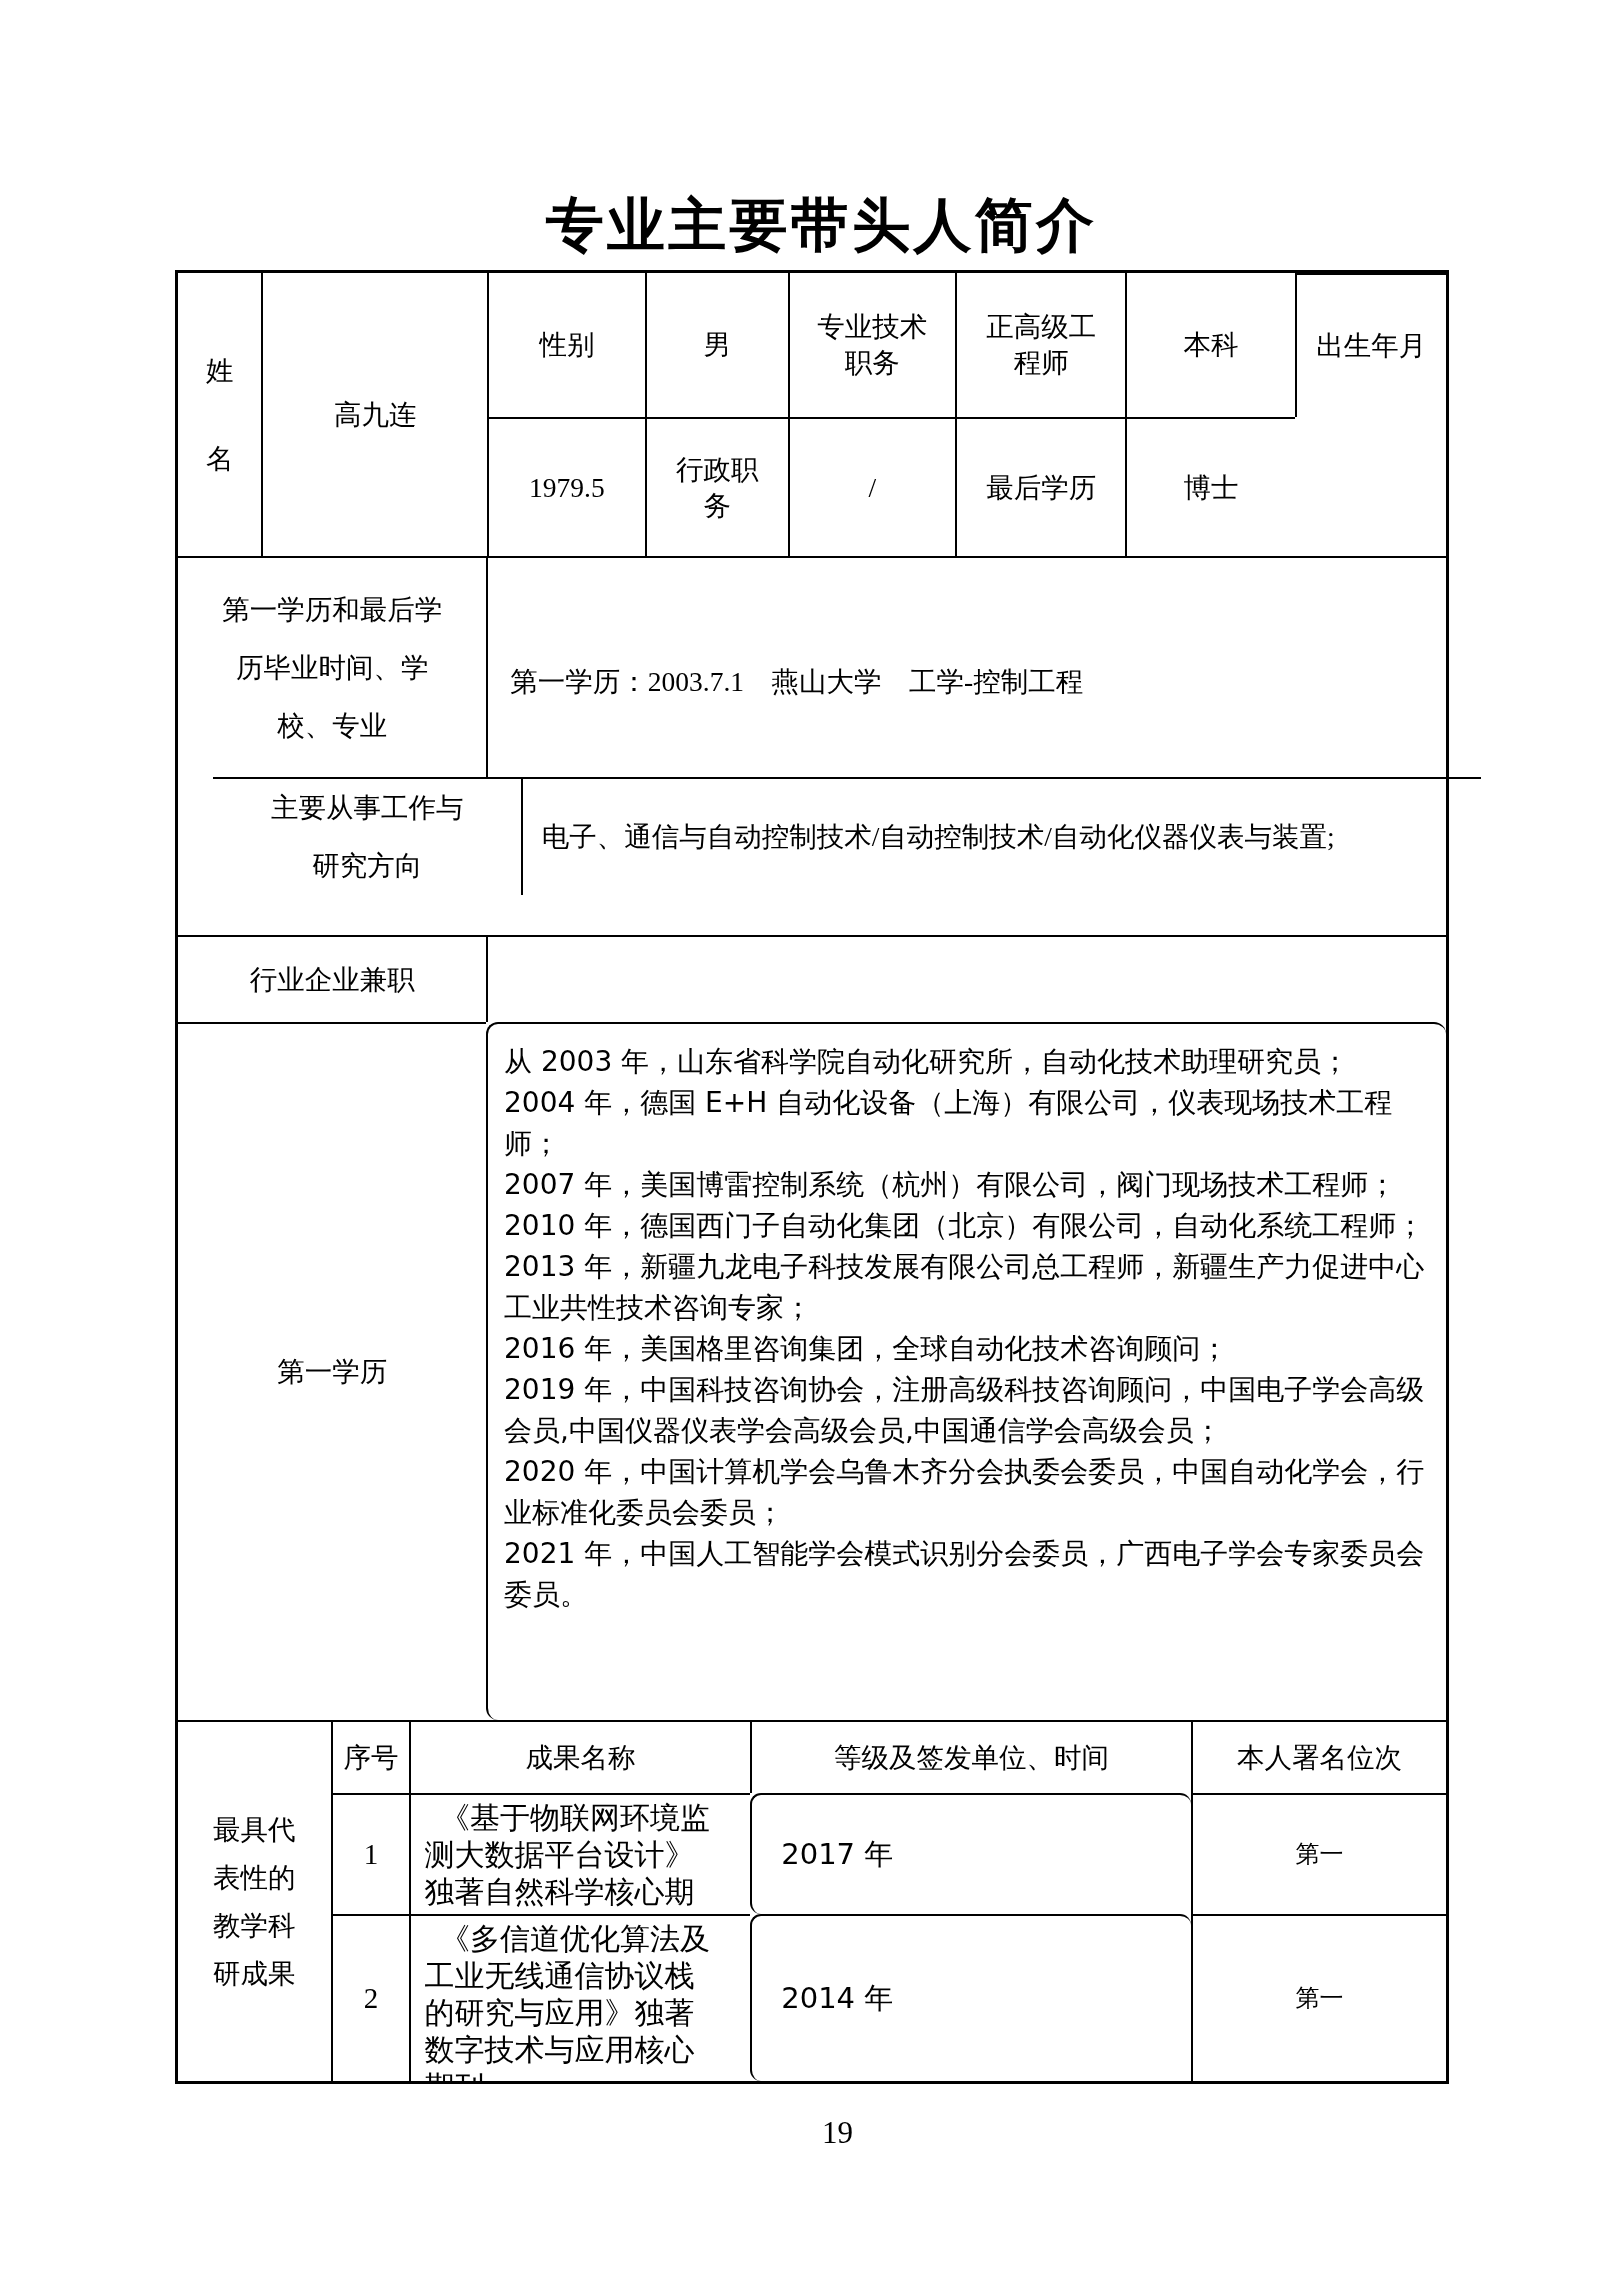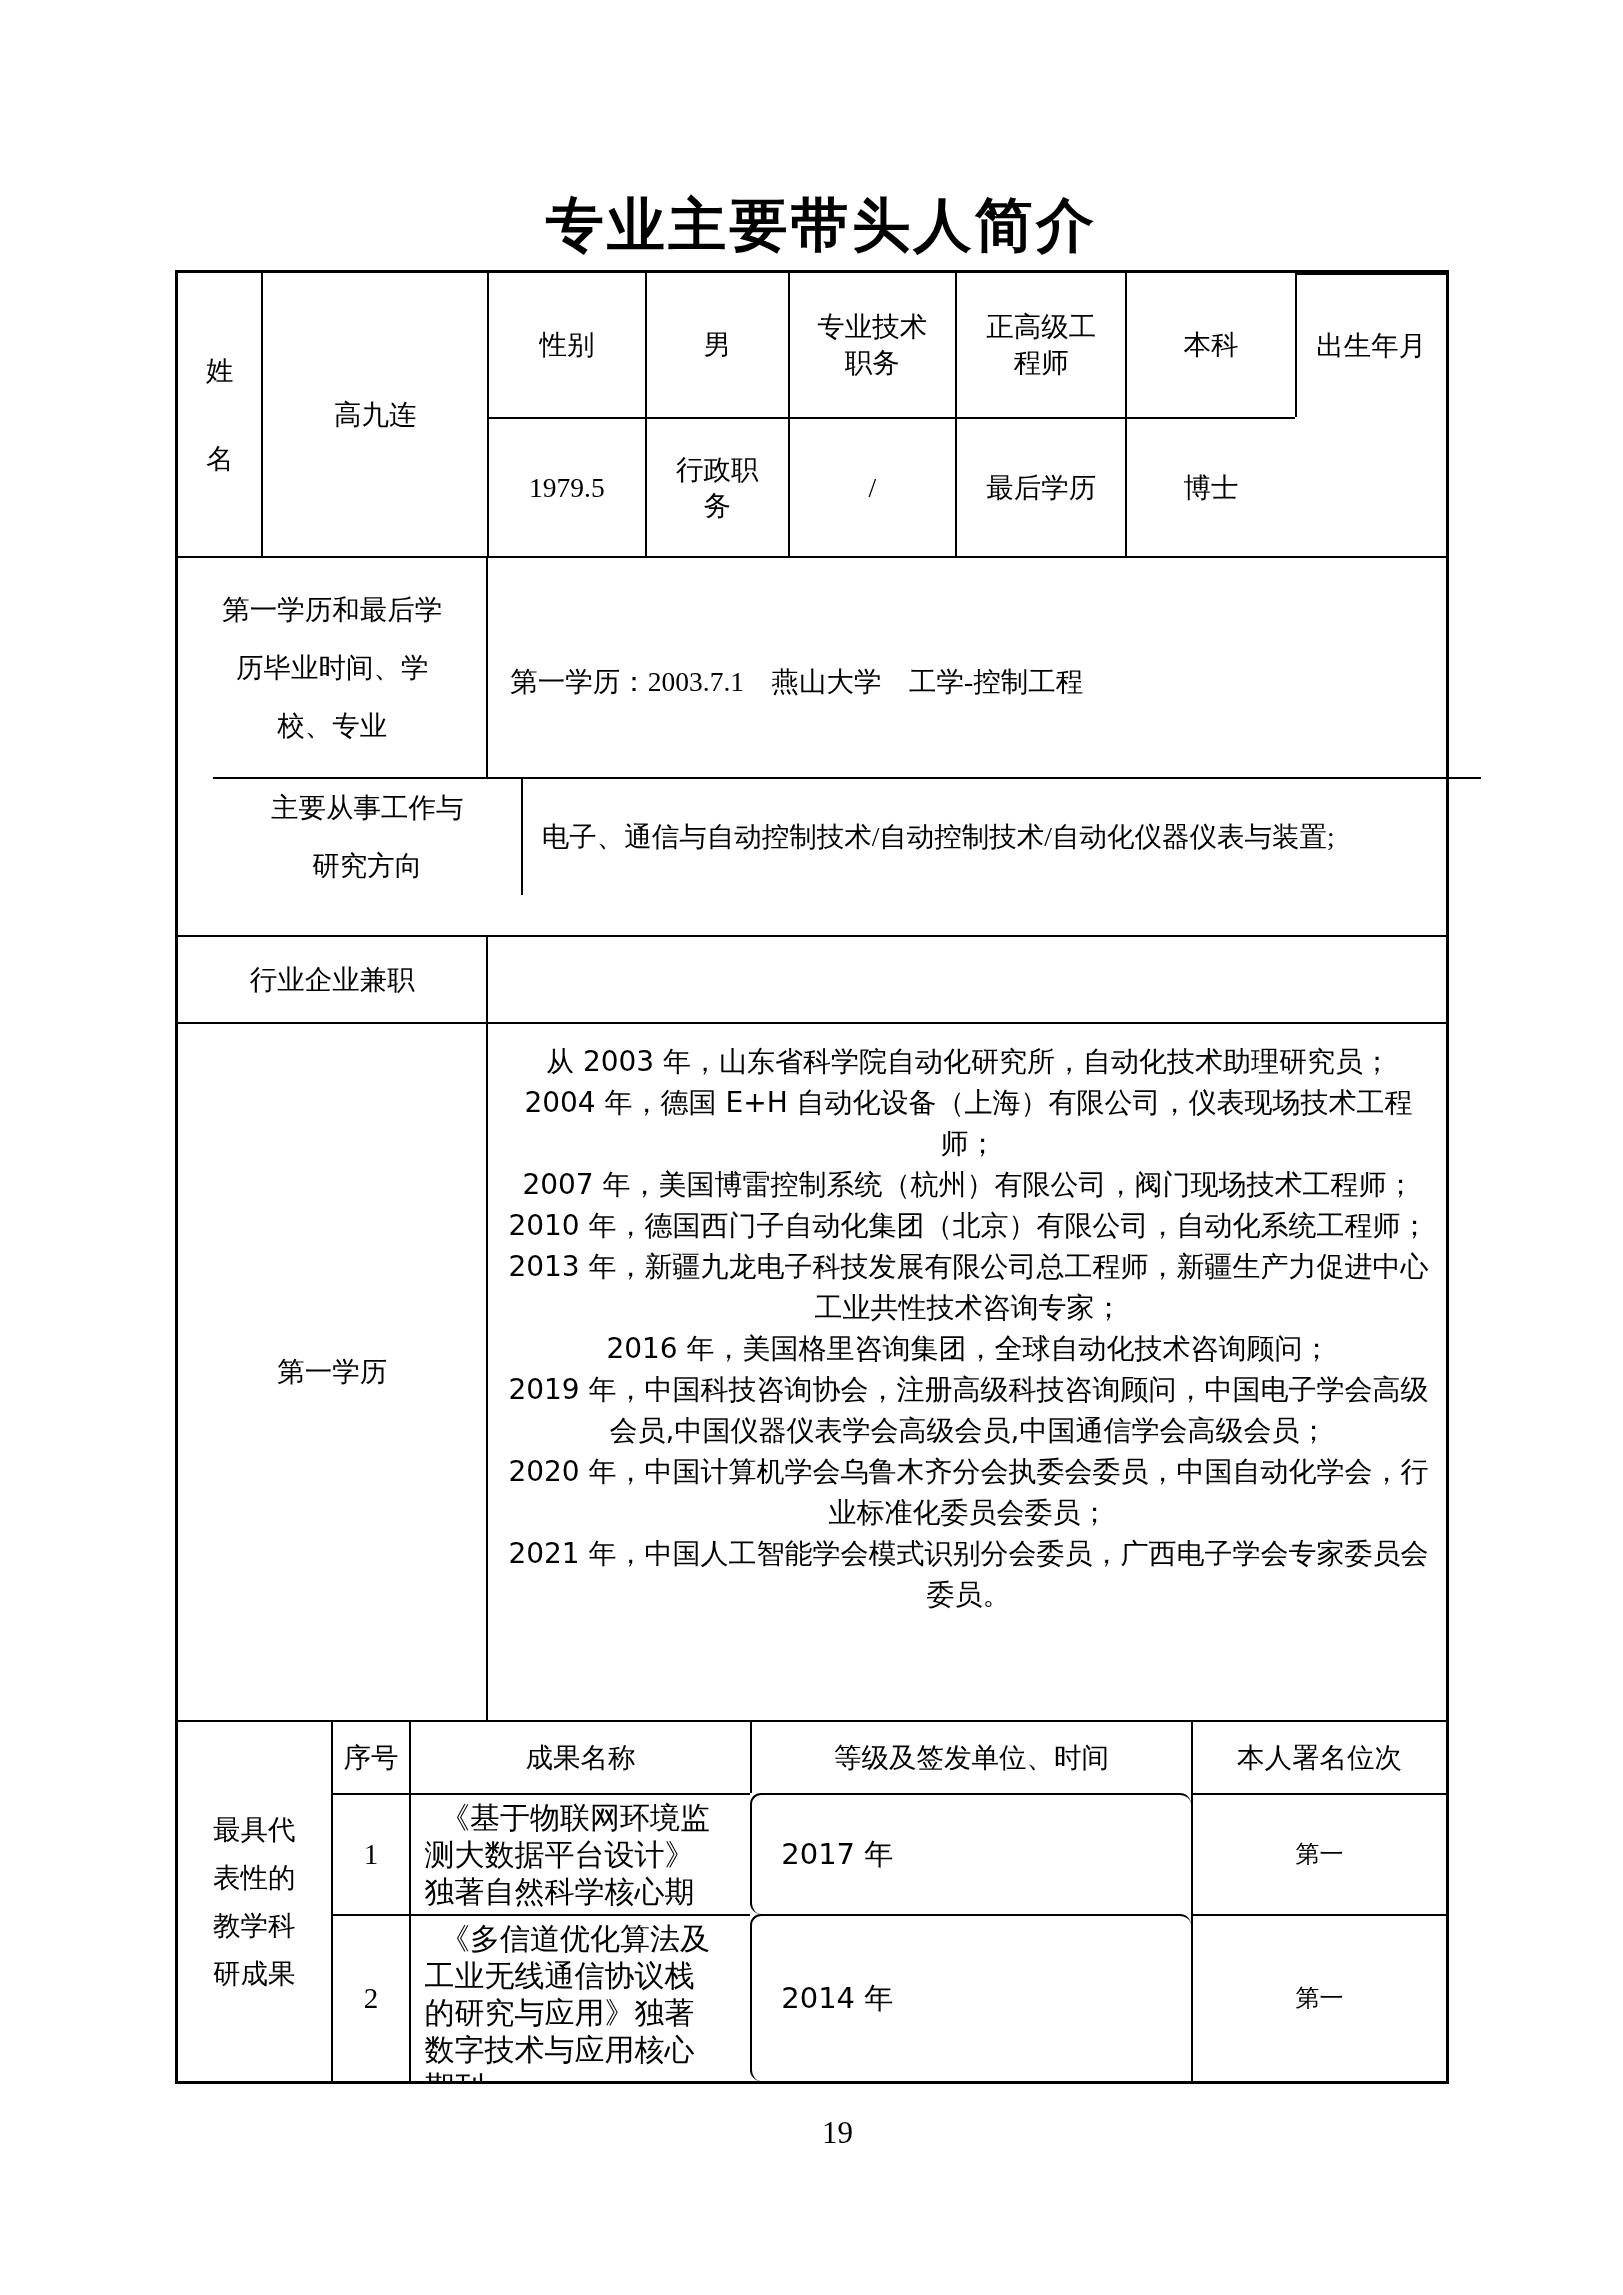--- a/index.html
+++ b/index.html
@@ -34,22 +34,23 @@
   .no-top { border-top:none; }
   .span2 { grid-row:1 / span 2; }
   .c-name { flex-direction:column; gap:52px; }
   .c-small-label { padding:0 19.6px; }
   .c-edu-label { line-height:58px; padding:0 32px; }
   .c-edu-content { display:block; text-align:left; padding:39px 19.6px 0 22px; font-size:27.5px; line-height:34px; white-space:pre-wrap; }
   .edu-l1 { margin:0 0 52px 0; }
   .c-res-label { line-height:58px; padding:0 56px; }
   .c-left { justify-content:flex-start; text-align:left; padding-left:18.3px; padding-right:13px; }
   .c-career-content {
-    display:block; text-align:center; padding:17px 13px 0 15.7px;
+    display:block; text-align:left; padding:17px 13px 0 15.7px;
     font-family:"DejaVu Sans","Liberation Sans",sans-serif;
+    border-radius:12px;
   }
   .career-p { margin:0; font-size:28px; line-height:41px; }
   .c-f-label { line-height:48px; padding:0 33px; }
   .f-label-span { grid-column:1; grid-row:1 / span 3; }
   .f-no { font-size:29px; }
   .f-name {
     display:block; text-align:left; font-size:30px; line-height:37px;
     padding:3.9px 37px 0 13px; text-indent:15.7px;
   }
   .f-grade {

